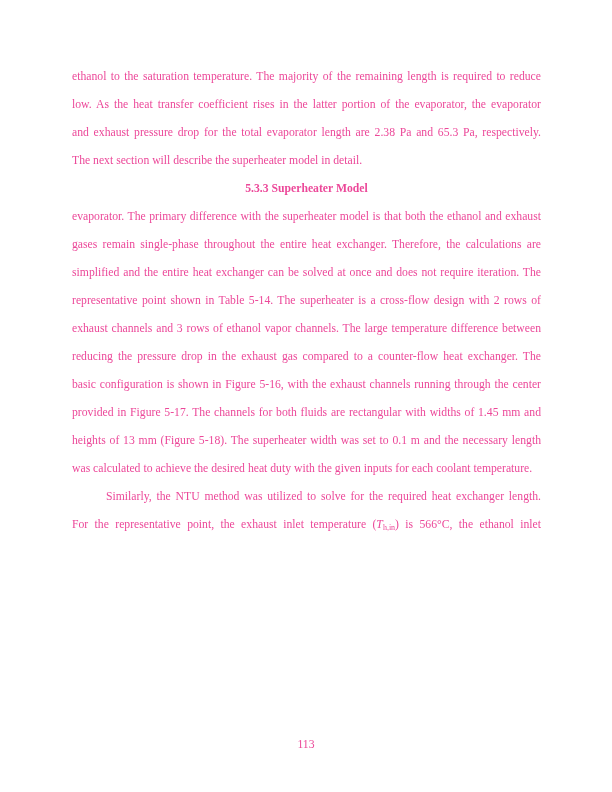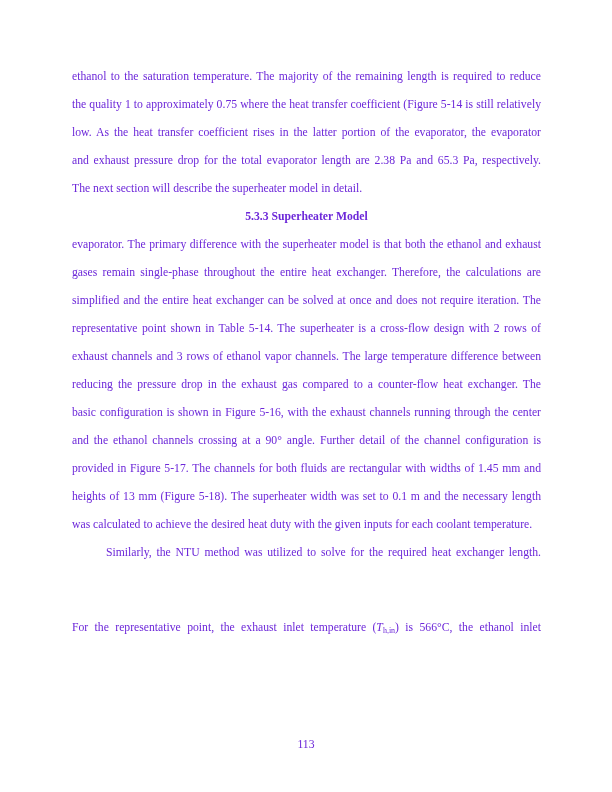--- a/index.html
+++ b/index.html
@@ -7,21 +7,21 @@
     padding: 0;
     background: #ffffff;
   }
   .page {
     position: relative;
     width: 612px;
     height: 792px;
     background: #ffffff;
     overflow: hidden;
     font-family: "Liberation Serif", serif;
-    color: #6d28d9;
+    color: #ec4899;
   }
   .content {
     position: absolute;
     left: 72px;
     top: 63px;
     width: 469px;
     font-size: 11.7px;
     line-height: 28px;
   }
   .para .line {
@@ -29,21 +29,20 @@
     text-align-last: justify;
     white-space: normal;
   }
   
   .para .line.last {
     text-align-last: left;
   }
   
   .para.keep-justify .line.last {
     text-align-last: justify;
-    margin-top: 47px;
   }
   .para.indent .line.first {
     text-indent: 34px;
   }
   .heading {
     font-weight: bold;
     text-align: center;
   }
   .italic {
     font-style: italic;
@@ -63,37 +62,35 @@
   }
 </style>
 </head>
 <body>
 
 <div class="page">
   <div class="content">
 
     <div class="para">
         <div class="line first">ethanol to the saturation temperature. The majority of the remaining length is required to reduce</div>
-        <div class="line">the quality 1 to approximately 0.75 where the heat transfer coefficient (Figure 5-14 is still relatively</div>
         <div class="line">low. As the heat transfer coefficient rises in the latter portion of the evaporator, the evaporator</div>
         <div class="line">and exhaust pressure drop for the total evaporator length are 2.38 Pa and 65.3 Pa, respectively.</div>
         <div class="line last">The next section will describe the superheater model in detail.</div>
       </div>
 
     <div class="heading">5.3.3 Superheater Model</div>
 
     <div class="para indent">
         <div class="line">evaporator. The primary difference with the superheater model is that both the ethanol and exhaust</div>
         <div class="line">gases remain single-phase throughout the entire heat exchanger. Therefore, the calculations are</div>
         <div class="line">simplified and the entire heat exchanger can be solved at once and does not require iteration. The</div>
         <div class="line">representative point shown in Table 5-14. The superheater is a cross-flow design with 2 rows of</div>
         <div class="line">exhaust channels and 3 rows of ethanol vapor channels. The large temperature difference between</div>
         <div class="line">reducing the pressure drop in the exhaust gas compared to a counter-flow heat exchanger. The</div>
         <div class="line">basic configuration is shown in Figure 5-16, with the exhaust channels running through the center</div>
-        <div class="line">and the ethanol channels crossing at a 90° angle. Further detail of the channel configuration is</div>
         <div class="line">provided in Figure 5-17. The channels for both fluids are rectangular with widths of 1.45 mm and</div>
         <div class="line">heights of 13 mm (Figure 5-18). The superheater width was set to 0.1 m and the necessary length</div>
         <div class="line last">was calculated to achieve the desired heat duty with the given inputs for each coolant temperature.</div>
       </div>
 
     <div class="para indent keep-justify">
         <div class="line first">Similarly, the NTU method was utilized to solve for the required heat exchanger length.</div>
         <div class="line last"><span>For the representative point, the exhaust inlet temperature (</span><span class="italic">T</span><span class="sub">h,in</span><span>) is 566°C, the ethanol inlet</span></div>
       </div>
 

